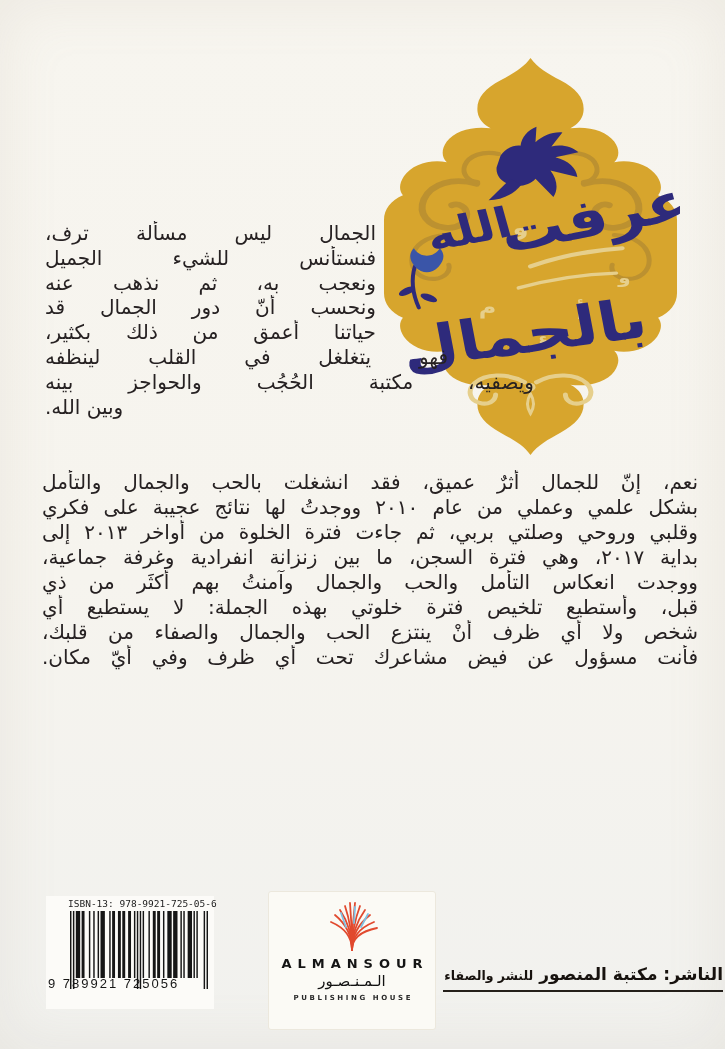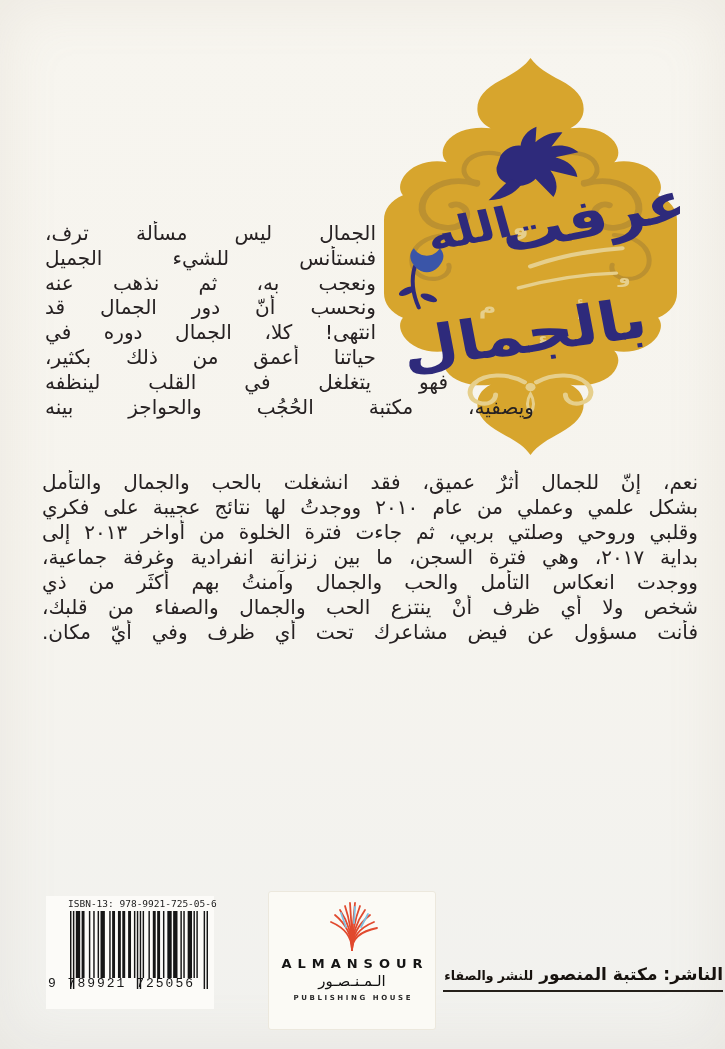--- a/index.html
+++ b/index.html
@@ -29,21 +29,21 @@
   .jline{text-align:justify;text-align-last:justify;white-space:nowrap;overflow:hidden;}
   .mr1{margin-right:304px;}
   .mr7{margin-right:232px;}
   .mr8{margin-right:146px;}
   .lastleft{text-align:left;text-align-last:left;}
   
   .barcode{position:absolute;left:46px;top:896px;width:168px;background:#fcfbf8;padding:2px 0 4px 0;}
   .isbn-label{font-family:"DejaVu Sans Mono",monospace;font-size:9.5px;letter-spacing:0;color:#1c1c1c;margin-left:22px;width:142px;text-align:center;white-space:nowrap;}
   .bars{display:block;margin:2px 0 0 24px;}
   .bars rect{fill:#161616;}
-  .ean-digits{font-family:Liberation Mono, monospace;font-size:13px;letter-spacing:2px;color:#161616;margin:-13px 0 14px 2px;background:transparent;white-space:nowrap;}
+  .ean-digits{font-family:Liberation Sans, sans-serif;font-size:13px;letter-spacing:2px;color:#161616;margin:-13px 0 14px 2px;background:transparent;white-space:nowrap;}
   
   .logocard{position:absolute;left:268px;top:891px;width:166px;height:137px;background:#fbfaf5;border:1px solid #ece8dd;border-radius:3px;display:flex;flex-direction:column;align-items:center;}
   .fan{margin-top:9px;}
   .logo-en{font-size:13px;font-weight:bold;letter-spacing:6px;text-indent:6px;color:#141414;margin-top:5px;white-space:nowrap;}
   .logo-ar{font-size:15px;color:#111;direction:rtl;margin-top:1px;white-space:nowrap;}
   .logo-tag{font-size:7px;font-weight:bold;letter-spacing:2.6px;text-indent:2.6px;color:#2a2a2a;margin-top:4px;white-space:nowrap;}
   
   .pubinfo{position:absolute;left:443px;top:961px;width:280px;}
   .pub-ar{direction:rtl;text-align:right;font-weight:bold;color:#17120e;font-size:17px;line-height:26px;white-space:nowrap;}
   .pub-ar .small{font-size:12.5px;}
@@ -119,32 +119,33 @@
         <path class="orn-pale" stroke-width="3" d="M0 14 c-4 8 -4 16 0 24 c4 -8 4 -16 0 -24 z"></path>
       </g>
     </svg>
   </div>
 
   <div class="para para1">
     <div class="ln jline mr1">الجمال ليس مسألة ترف،</div>
     <div class="ln jline mr1">فنستأنس للشيء الجميل</div>
     <div class="ln jline mr1">ونعجب به، ثم نذهب عنه</div>
     <div class="ln jline mr1">ونحسب أنّ دور الجمال قد</div>
-    <div class="ln jline mr1">انتهى! كلا، الجمال دوره في</div>
     <div class="ln jline mr1">حياتنا أعمق من ذلك بكثير،</div>
     <div class="ln jline mr7">فهو يتغلغل في القلب لينظفه</div>
     <div class="ln jline mr8">ويصفيه، مكتبة الحُجُب والحواجز بينه</div>
+    <div class="ln lastleft">وبين الله.</div>
   </div>
 
   <div class="para para2">
     <div class="ln jline">نعم، إنّ للجمال أثرٌ عميق، فقد انشغلت بالحب والجمال والتأمل</div>
     <div class="ln jline">بشكل علمي وعملي من عام ٢٠١٠ ووجدتُ لها نتائج عجيبة على فكري</div>
     <div class="ln jline">وقلبي وروحي وصلتي بربي، ثم جاءت فترة الخلوة من أواخر ٢٠١٣ إلى</div>
     <div class="ln jline">بداية ٢٠١٧، وهي فترة السجن، ما بين زنزانة انفرادية وغرفة جماعية،</div>
     <div class="ln jline">ووجدت انعكاس التأمل والحب والجمال وآمنتُ بهم أكثَر من ذي</div>
+    <div class="ln jline">قبل، وأستطيع تلخيص فترة خلوتي بهذه الجملة: لا يستطيع أي</div>
     <div class="ln jline">شخص ولا أي ظرف أنْ ينتزع الحب والجمال والصفاء من قلبك،</div>
     <div class="ln jline">فأنت مسؤول عن فيض مشاعرك تحت أي ظرف وفي أيّ مكان.</div>
   </div>
 
   <div class="barcode">
     <div class="isbn-label">ISBN-13: 978-9921-725-05-6</div>
     <svg class="bars" width="138" height="78">
         <rect x="0.00" y="0" width="1.45" height="78"></rect>
         <rect x="2.91" y="0" width="1.45" height="78"></rect>
         <rect x="5.81" y="0" width="4.36" height="67"></rect>

